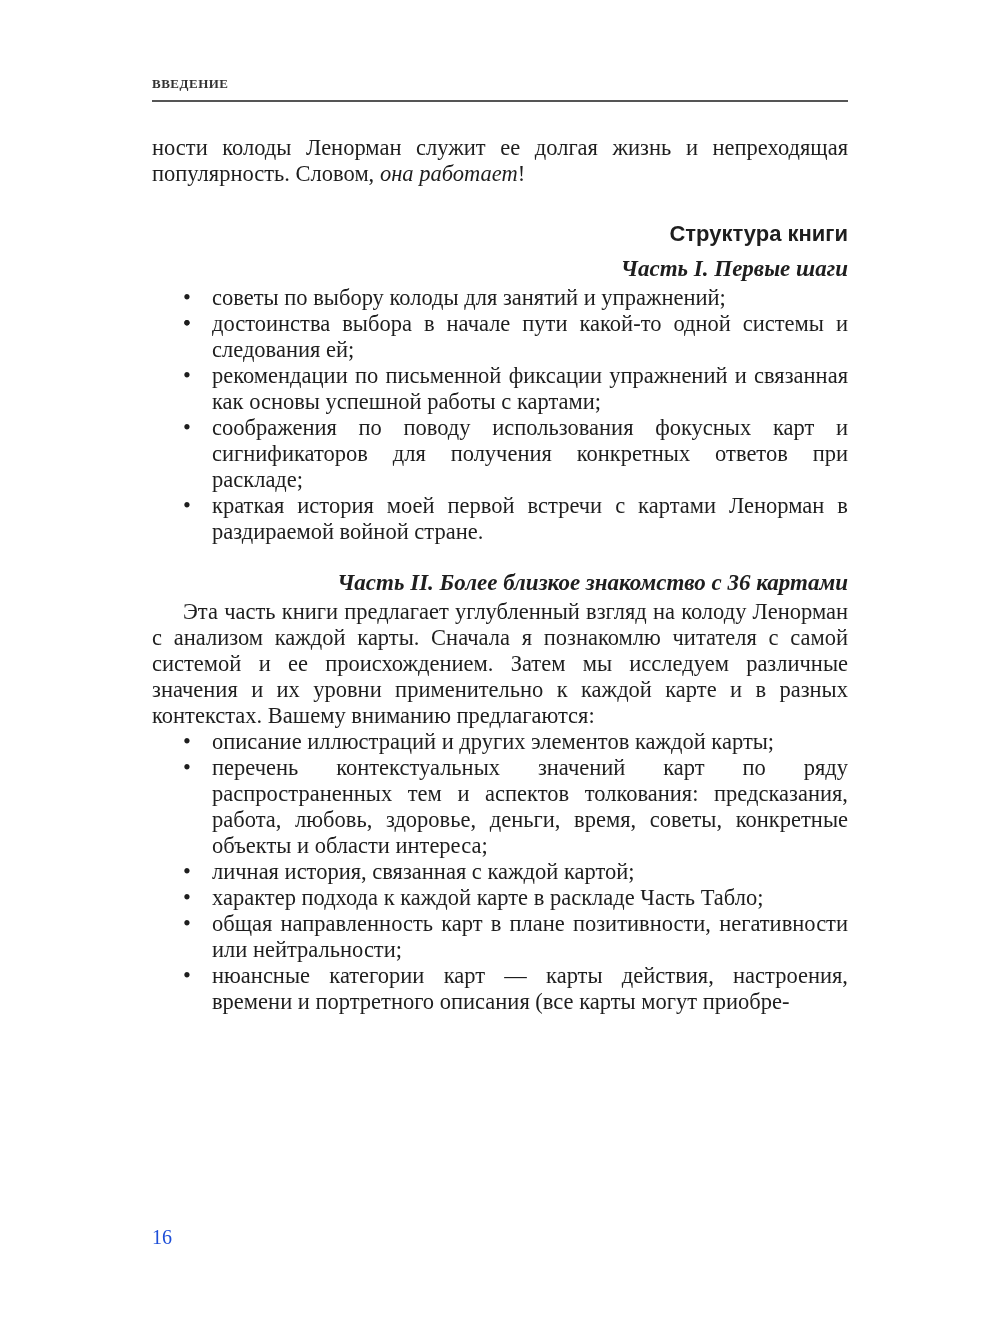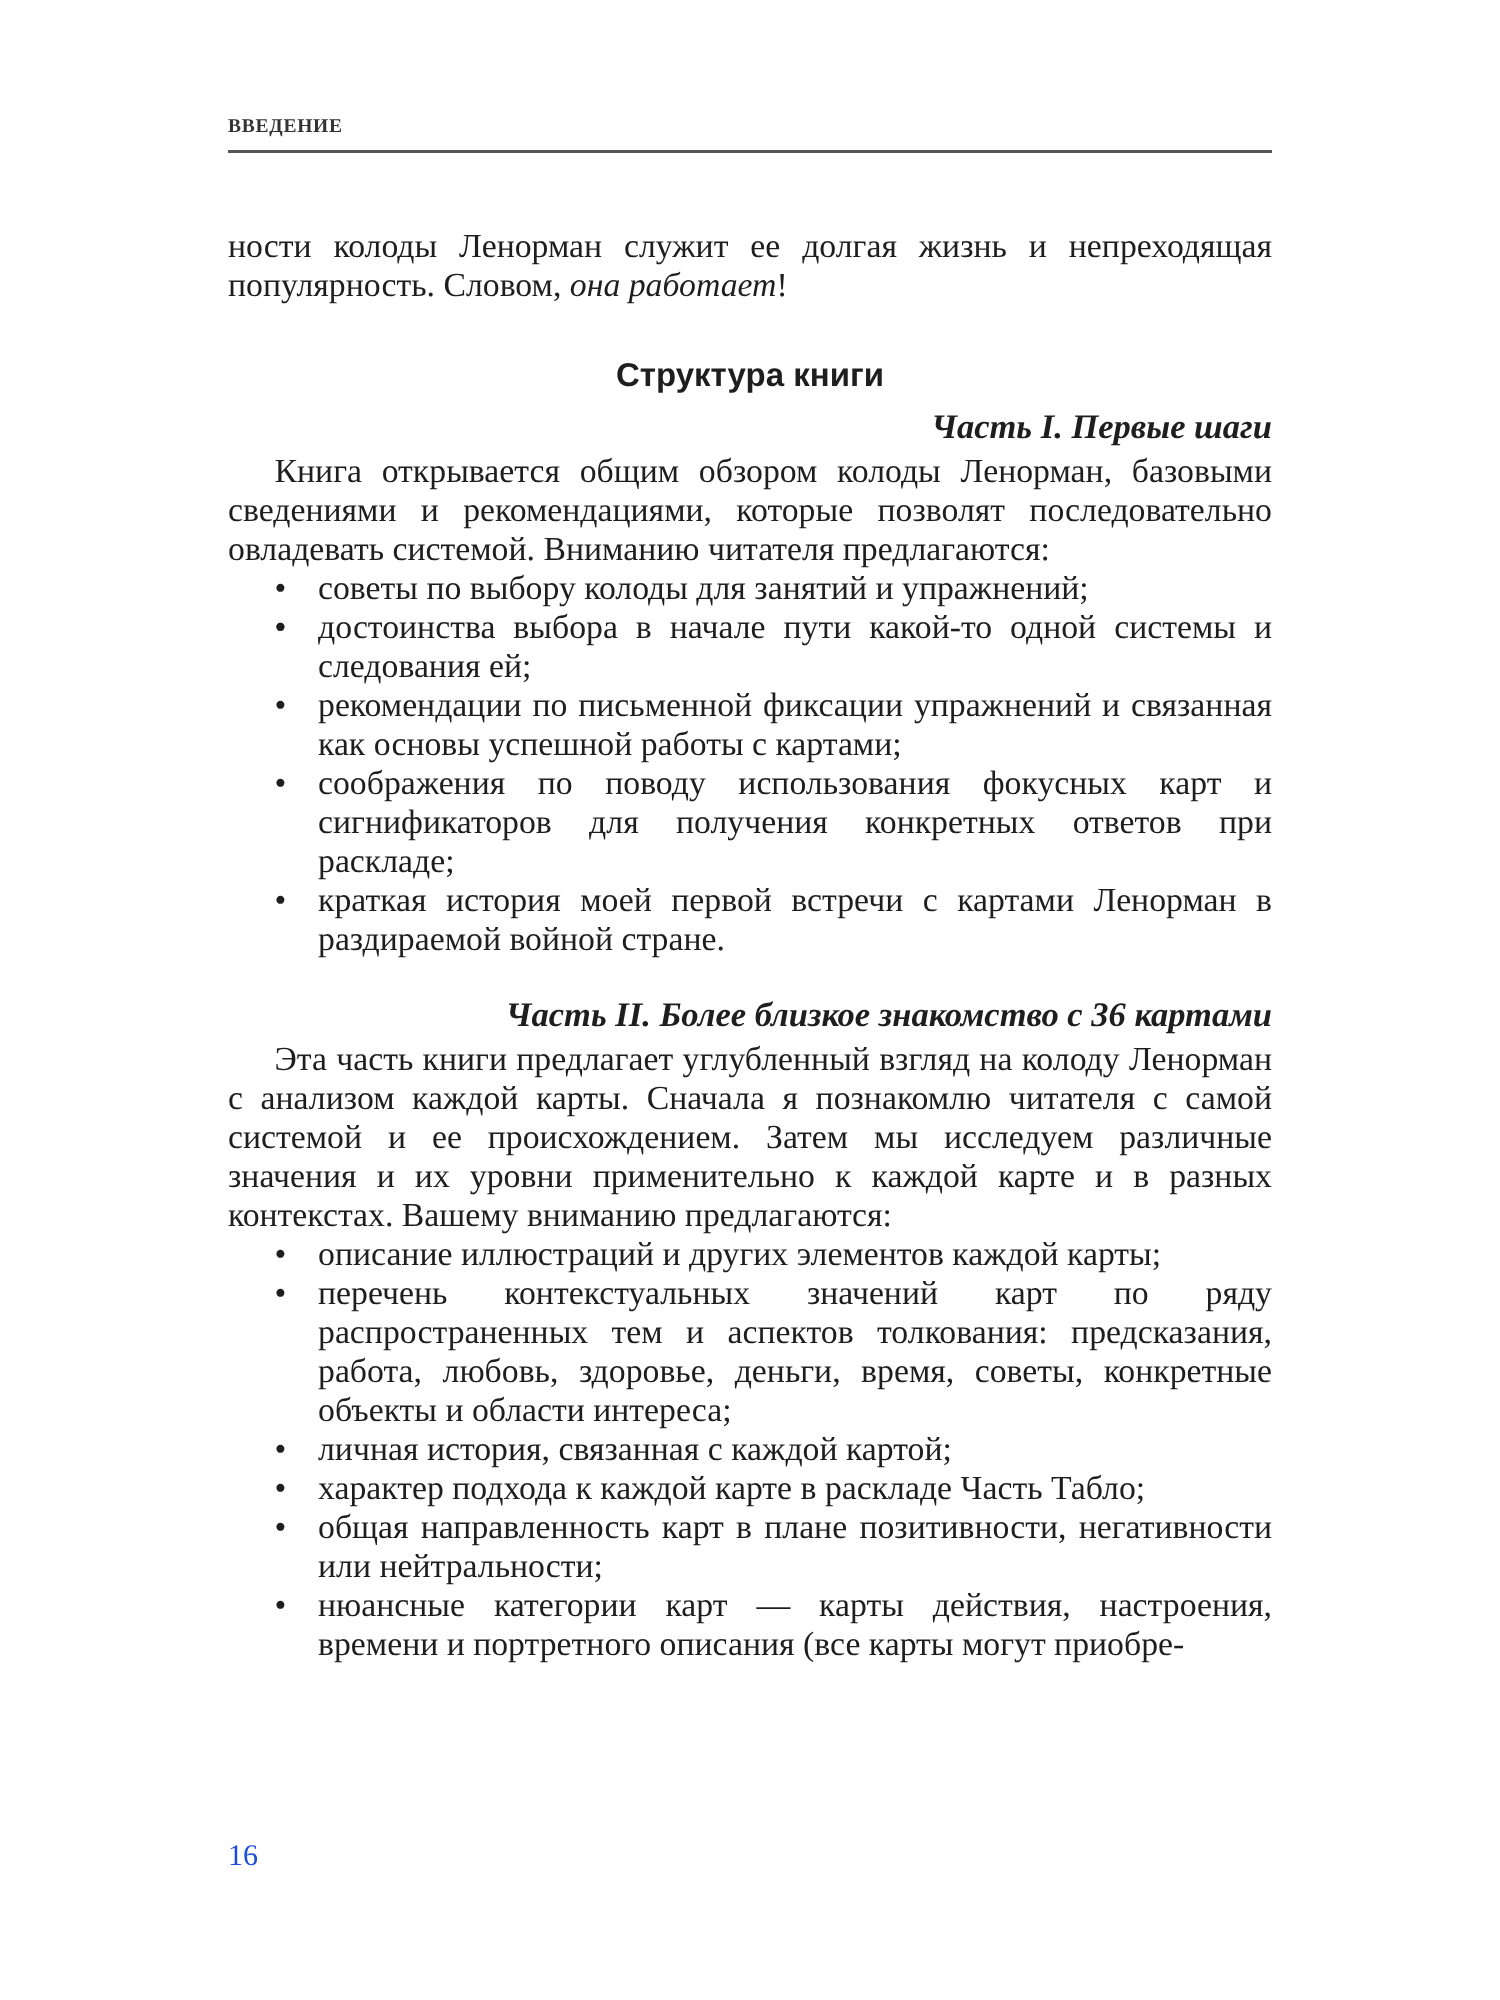--- a/index.html
+++ b/index.html
@@ -34,38 +34,38 @@
     .head-rule {
       position: absolute;
       top: 100px;
       left: 0;
       width: 696px;
       height: 2px;
       background: #555;
     }
     .content {
       position: absolute;
-      top: 151px;
+      top: 135px;
       left: 0;
       width: 696px;
       font-size: 22.5px;
       line-height: 26px;
       text-align: justify;
     }
     .content p {
       margin: 0;
     }
     .indent {
       text-indent: 31px;
     }
     .section-title {
       font-family: "Liberation Sans", "DejaVu Sans", sans-serif;
       font-weight: bold;
       font-size: 22px;
-      text-align: center;
+      text-align: right;
       margin: 34px 0 8px 0;
       line-height: 26px;
     }
     .subsection-title {
       font-family: "Liberation Serif", serif;
       font-style: italic;
       font-weight: bold;
       font-size: 23px;
       margin: 6px 0 2px 31px;
       line-height: 28px;
@@ -106,21 +106,20 @@
 <div class="page">
   <div class="running-head">ВВЕДЕНИЕ</div>
   <div class="head-rule"></div>
 
   <div class="content">
     <p><span>ности колоды Ленорман служит ее долгая жизнь и непреходящая популярность. Словом, </span><span class="em">она работает</span><span>!</span></p>
 
     <div class="section-title">Структура книги</div>
 
     <div class="subsection-title">Часть I. Первые шаги</div>
-    <p class="indent">Книга открывается общим обзором колоды Ленорман, базовыми сведениями и рекомендациями, которые позволят последовательно овладевать системой. Вниманию читателя предлагаются:</p>
     <ul class="bullets">
       <li><span class="dot">•</span><span>советы по выбору колоды для занятий и упражнений;</span></li>
       <li><span class="dot">•</span></li>
       <li><span class="dot">•</span><span>достоинства выбора в начале пути какой-то одной системы и следования ей;</span></li>
       <li><span class="dot">•</span><span>рекомендации по письменной фиксации упражнений и связанная как основы успешной работы с картами;</span></li>
       <li><span class="dot">•</span><span>соображения по поводу использования фокусных карт и сигнификаторов для получения конкретных ответов при раскладе;</span></li>
       <li><span class="dot">•</span><span>краткая история моей первой встречи с картами Ленорман в раздираемой войной стране.</span></li>
     </ul>
 
     <div class="subsection-title sec2-title">Часть II. Более близкое знакомство с 36 картами</div>

